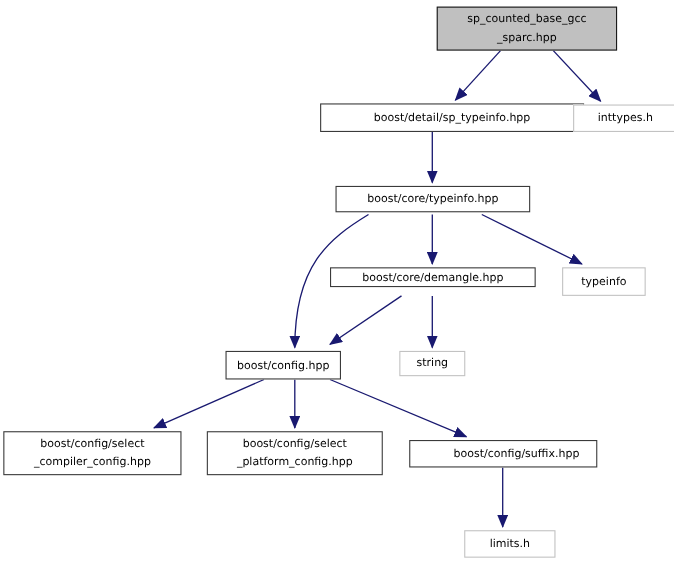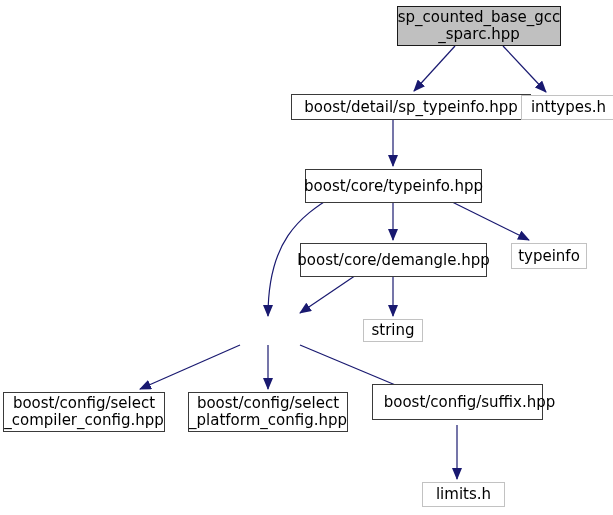--- a/index.html
+++ b/index.html
@@ -16,21 +16,21 @@
     left: 0; top: 0;
     width: 613px; height: 515px;
   }
   .node {
     position: absolute;
     box-sizing: border-box;
     display: flex;
     flex-direction: column;
     align-items: center;
     justify-content: center;
-    font-size: 15px;
+    font-size: 10px;
     line-height: 17px;
     color: #000000;
     background: #ffffff;
     white-space: nowrap;
     text-align: center;
   }
   .node.main     { background: #c0c0c0; border: 1.5px solid #1a1a1a; }
   .node.internal { border: 1.5px solid #3a3a3a; }
   .node.external { border: 1px solid #c2c2c2; }
   .node.internal[data-interactable="true"] { cursor: pointer; }
@@ -62,39 +62,42 @@
 <div class="node main" data-interactable="false" style="left: 397px; top: 6px; width: 164px; height: 40px;">
       <span class="line" data-interactable="false">sp_counted_base_gcc</span>
       <span class="line" data-interactable="false">_sparc.hpp</span>
     </div>
     <div class="node internal" data-interactable="true" style="left: 291px; top: 94px; width: 240px; height: 26px;">
       <span class="line" data-interactable="false">boost/detail/sp_typeinfo.hpp</span>
     </div>
     <div class="node external" data-interactable="false" style="left: 521px; top: 95px; width: 95px; height: 25px;">
       <span class="line" data-interactable="false">inttypes.h</span>
     </div>
-    <div class="node internal" data-interactable="true" style="left: 305px; top: 169px; width: 177px; height: 34px;">
+    <div class="node internal" data-interactable="true" style="left: 305px; top: 169px; width: 177px; height: 24px;">
       <span class="line" data-interactable="false">boost/core/typeinfo.hpp</span>
     </div>
-    <div class="node internal" data-interactable="true" style="left: 300px; top: 243px; width: 187px; height: 34px;">
+    <div class="node internal" data-interactable="true" style="left: 300px; top: 243px; width: 187px; height: 18px;">
       <span class="line" data-interactable="false">boost/core/demangle.hpp</span>
     </div>
     <div class="node external" data-interactable="false" style="left: 511px; top: 243px; width: 76px; height: 26px;">
       <span class="line" data-interactable="false">typeinfo</span>
+    </div>
+    <div class="node internal" data-interactable="true" style="left: 205px; top: 319px; width: 105px; height: 26px;">
+      <span class="line" data-interactable="false">boost/config.hpp</span>
     </div>
     <div class="node external" data-interactable="false" style="left: 363px; top: 319px; width: 60px; height: 23px; text-align: right;">
       <span class="line" data-interactable="false">string</span>
     </div>
     <div class="node internal" data-interactable="true" style="left: 3px; top: 392px; width: 162px; height: 40px;">
       <span class="line" data-interactable="false">boost/config/select</span>
       <span class="line" data-interactable="false">_compiler_config.hpp</span>
     </div>
     <div class="node internal" data-interactable="true" style="left: 188px; top: 392px; width: 160px; height: 40px;">
       <span class="line" data-interactable="false">boost/config/select</span>
       <span class="line" data-interactable="false">_platform_config.hpp</span>
     </div>
-    <div class="node internal" data-interactable="true" style="left: 372px; top: 384px; width: 171px; height: 36px; padding-left: 24px;">
+    <div class="node internal" data-interactable="true" style="left: 372px; top: 400px; width: 171px; height: 25px; padding-left: 24px;">
       <span class="line" data-interactable="false">boost/config/suffix.hpp</span>
     </div>
     <div class="node external" data-interactable="false" style="left: 422px; top: 482px; width: 83px; height: 25px;">
       <span class="line" data-interactable="false">limits.h</span>
     </div>
   </div>
 
 </body></html>

